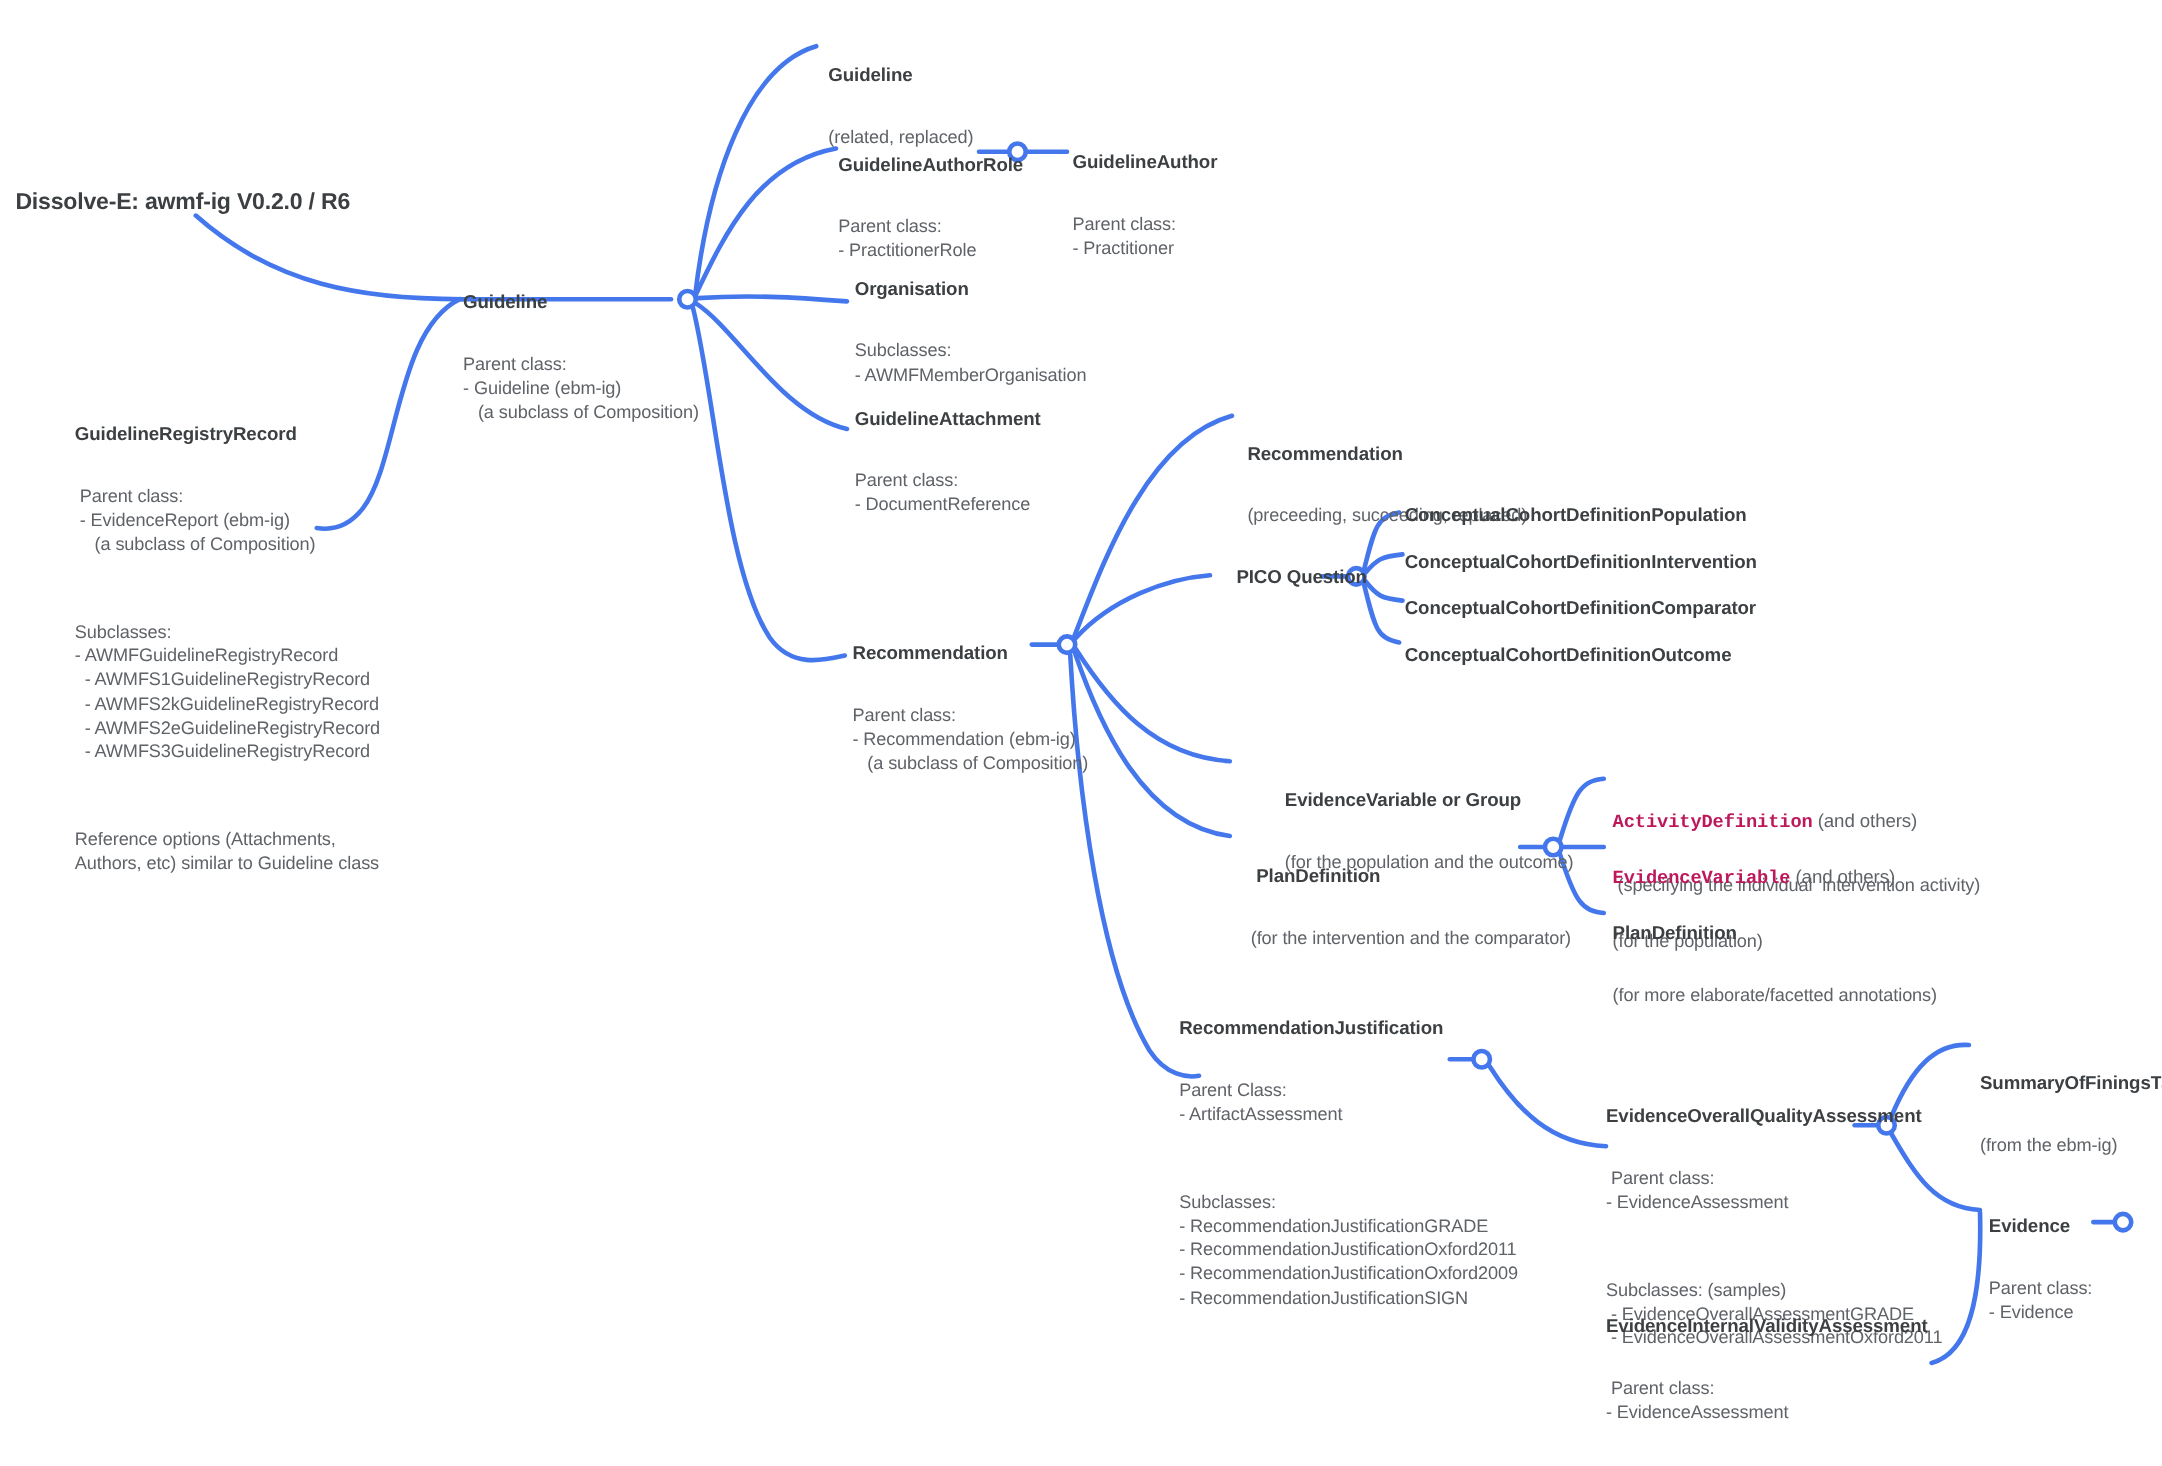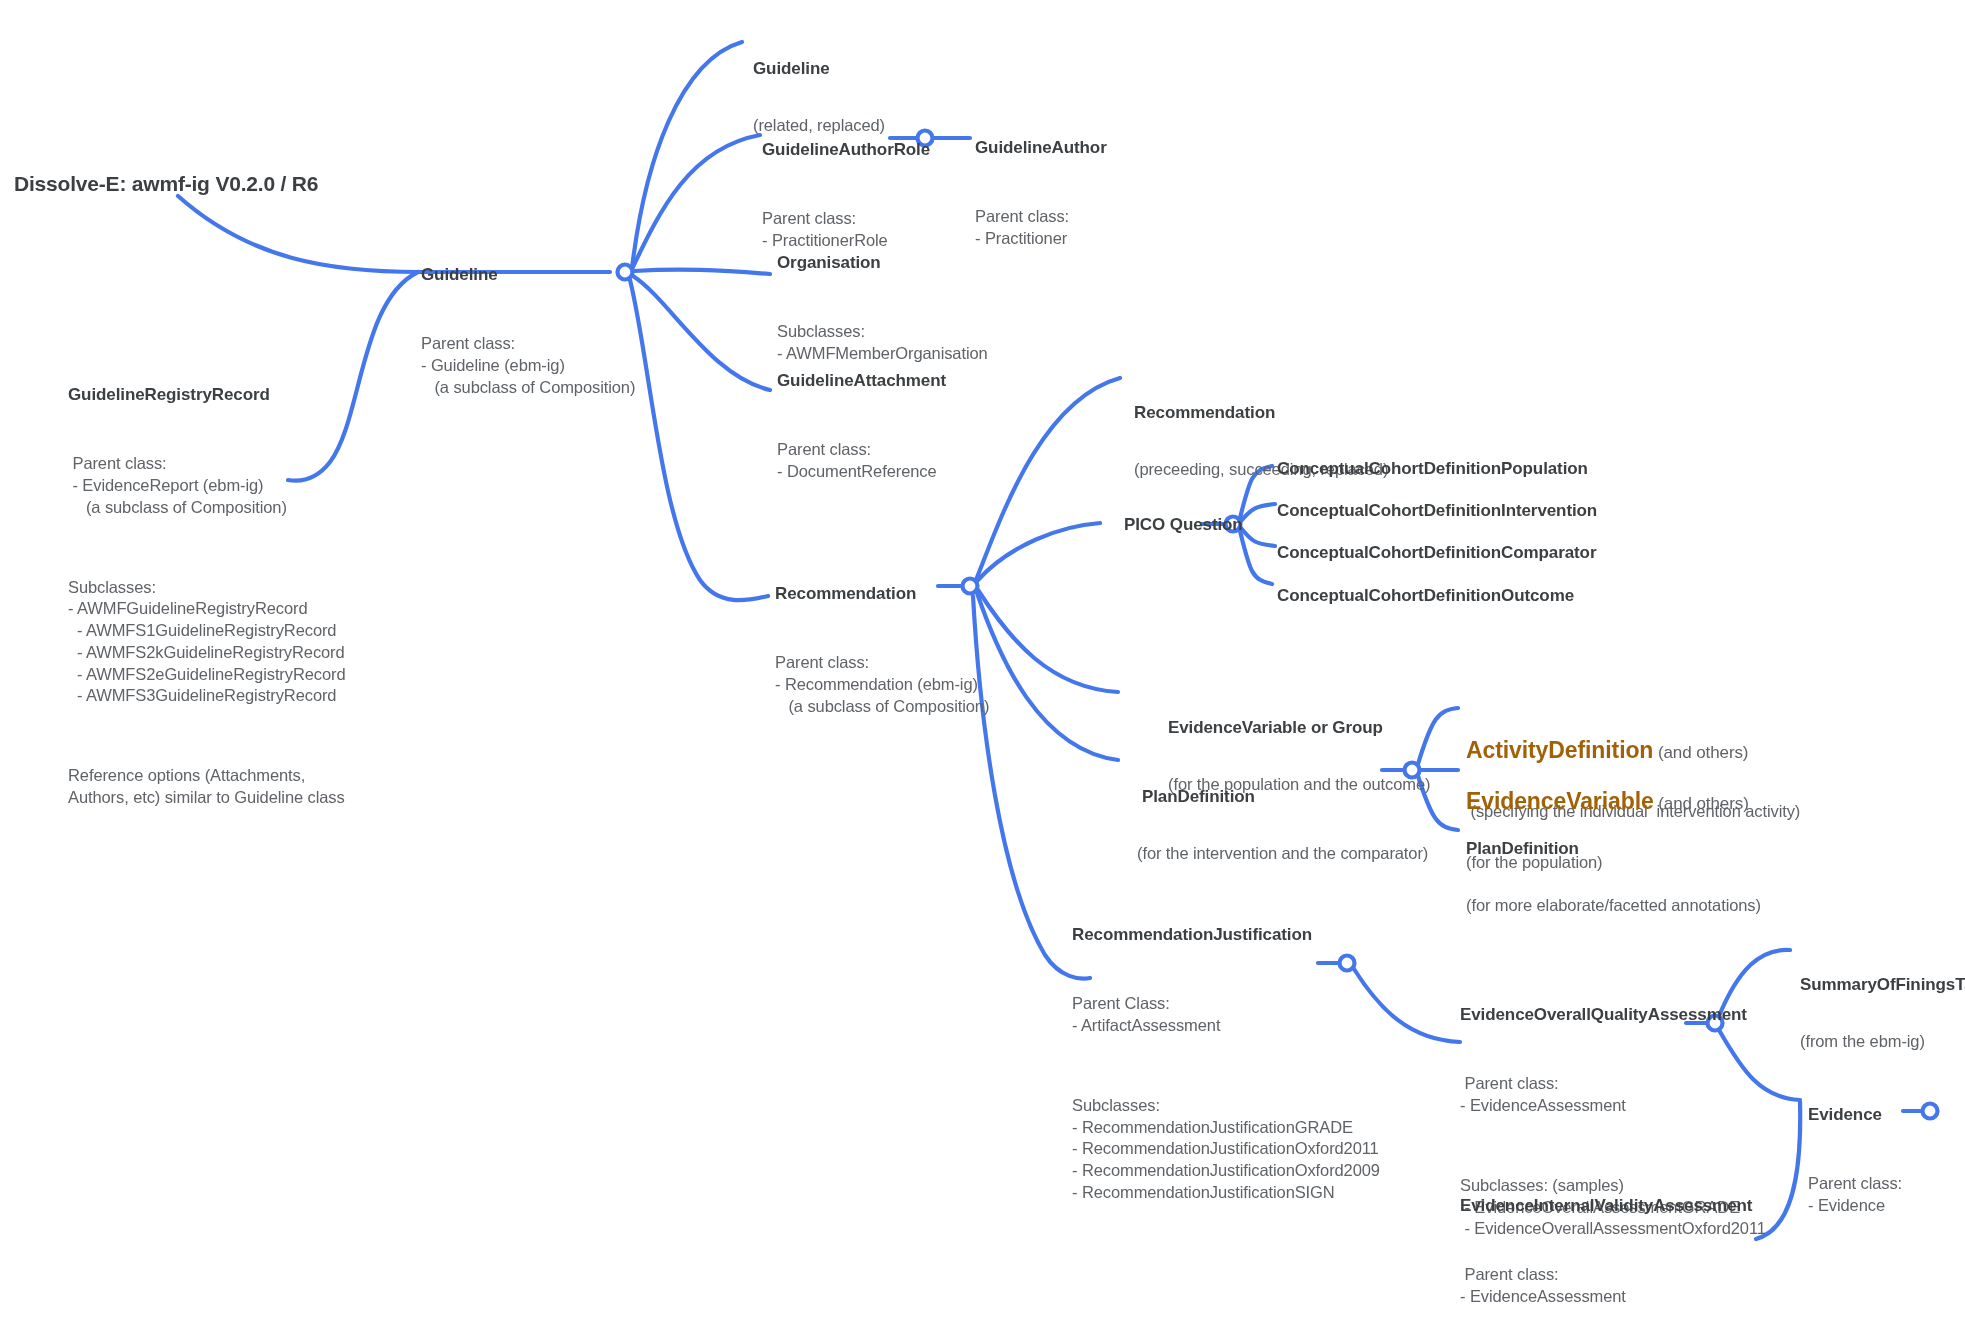--- a/index.html
+++ b/index.html
@@ -53,29 +53,29 @@
     font-size: 16.5px;
     color: #5f6368;
     line-height: 1.28;
     letter-spacing: -0.1px;
   }
   .body {
     font-size: 16.5px;
     color: #5f6368;
     line-height: 1.32;
     letter-spacing: -0.1px;
-    margin-top: 12px;
+    margin-top: 0;
   }
   .title-main {
     font-weight: bold;
     font-size: 21px;
     color: #3c4043;
     letter-spacing: -0.2px;
   }
-  .inline-ttl { font-weight: bold; font-size: 23px; color: #a16207; }
+  .inline-ttl { font-weight: bold; font-size: 17px; color: #be185d; font-family: Liberation Mono, monospace; }
 </style>
 </head>
 <body>
 
 <div id="canvas">
 
   <svg class="links" viewBox="0 0 1965 1333">
 
     <path d="M 178 196 C 250 260 330 272 420 272"></path>
 

